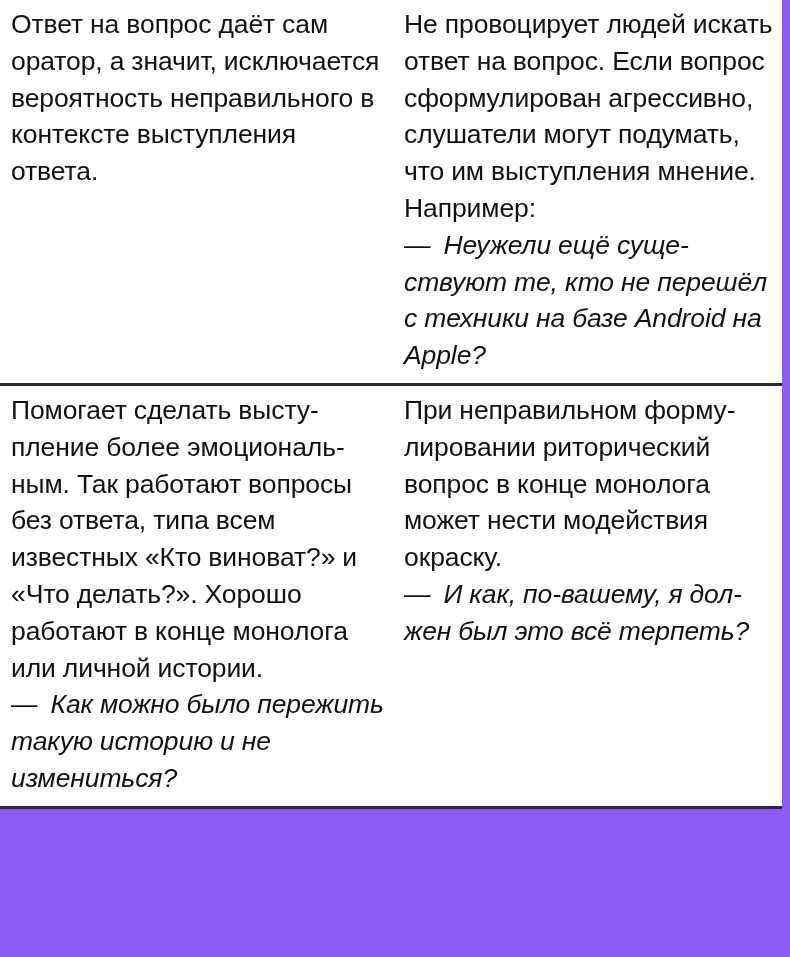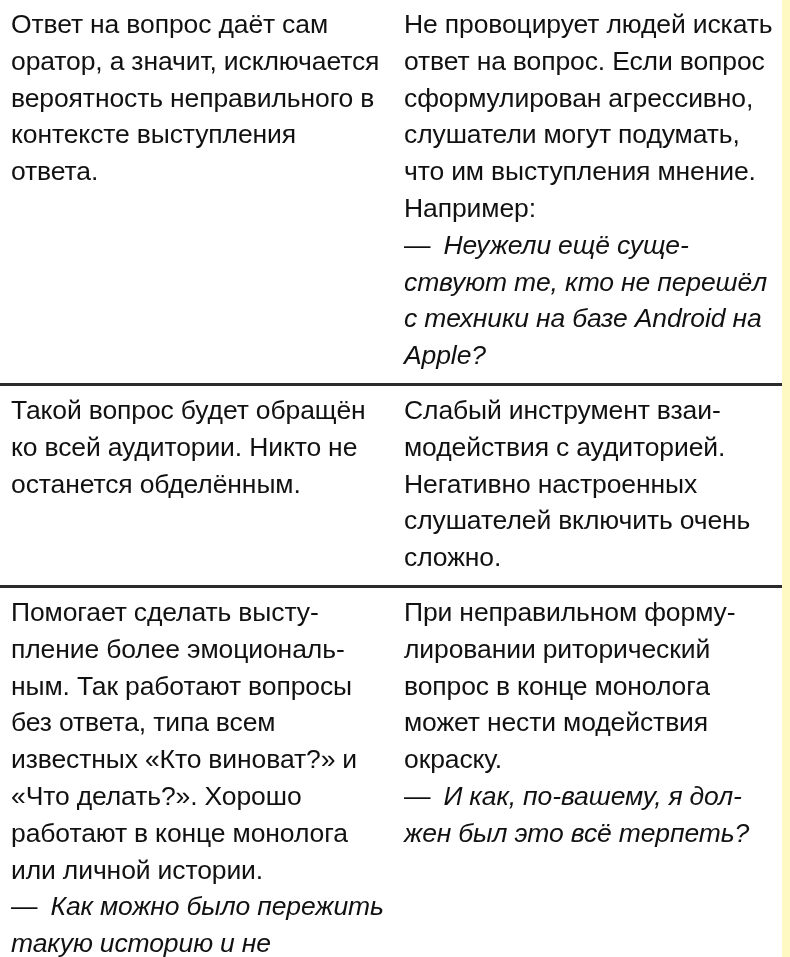--- a/index.html
+++ b/index.html
@@ -12,21 +12,21 @@
     width: 790px;
     height: 957px;
     overflow: hidden;
     font-family: "Liberation Sans", "DejaVu Sans", sans-serif;
   }
 
   .table-wrap {
     width: 790px;
     height: 957px;
     position: relative;
-    background: #fef9c3;
+    background: #8b5cf6;
   }
 
   table.doc-table {
     width: 782px;
     margin: 0;
     border-collapse: collapse;
     table-layout: fixed;
     background: #ffffff;
   }
 
@@ -107,32 +107,20 @@
           </div>
         </td>
         <td class="col-right">
           <div class="cell-body">
             <p class="para">Не провоцирует людей искать ответ на вопрос. Если вопрос сформули­рован агрессивно, слуша­тели могут подумать, что им выступления мнение. Например:</p>
             <p class="quote"><span class="dash">—</span><span class="dash-gap"></span><span>Неужели ещё суще­ствуют те, кто не перешёл с техники на базе Android на Apple?</span></p>
           </div>
         </td>
       </tr>
 
-      <tr class="r2 row-sep">
-        <td class="col-left">
-          <div class="cell-body">
-            <p class="para">Такой вопрос будет обра­щён ко всей аудитории. Никто не останется обде­лённым.</p>
-          </div>
-        </td>
-        <td class="col-right">
-          <div class="cell-body">
-            <p class="para">Слабый инструмент взаи­модействия с аудиторией. Негативно настроенных слушателей включить очень сложно.</p>
-          </div>
-        </td>
-      </tr>
 
       <tr class="r3 row-sep row-last">
         <td class="col-left">
           <div class="cell-body">
             <p class="para">Помогает сделать высту­пление более эмоциональ­ным. Так работают вопро­сы без ответа, типа всем известных «Кто виноват?» и «Что делать?». Хорошо работают в конце монолога или личной истории.</p>
             <p class="quote"><span class="dash">—</span><span class="dash-gap"></span><span>Как можно было пере­жить такую историю и не измениться?</span></p>
           </div>
         </td>
         <td class="col-right">
           <div class="cell-body">

